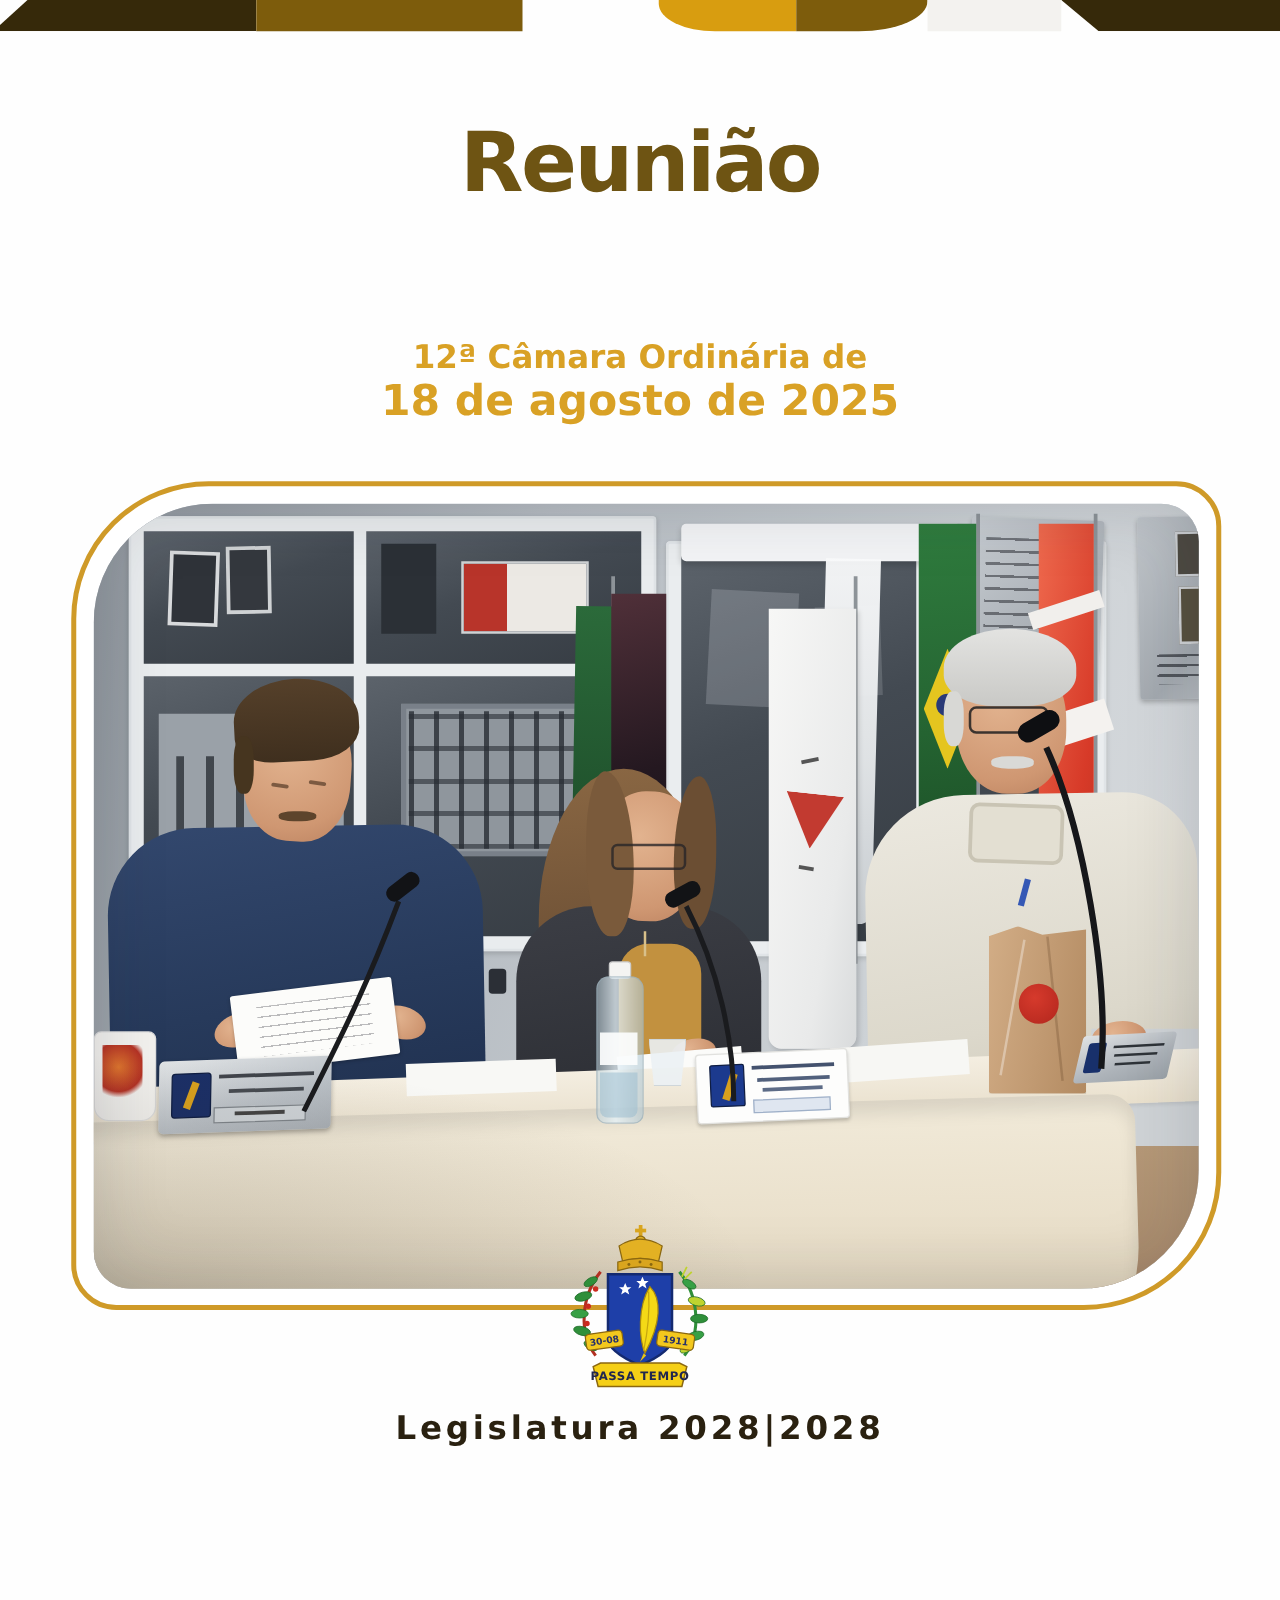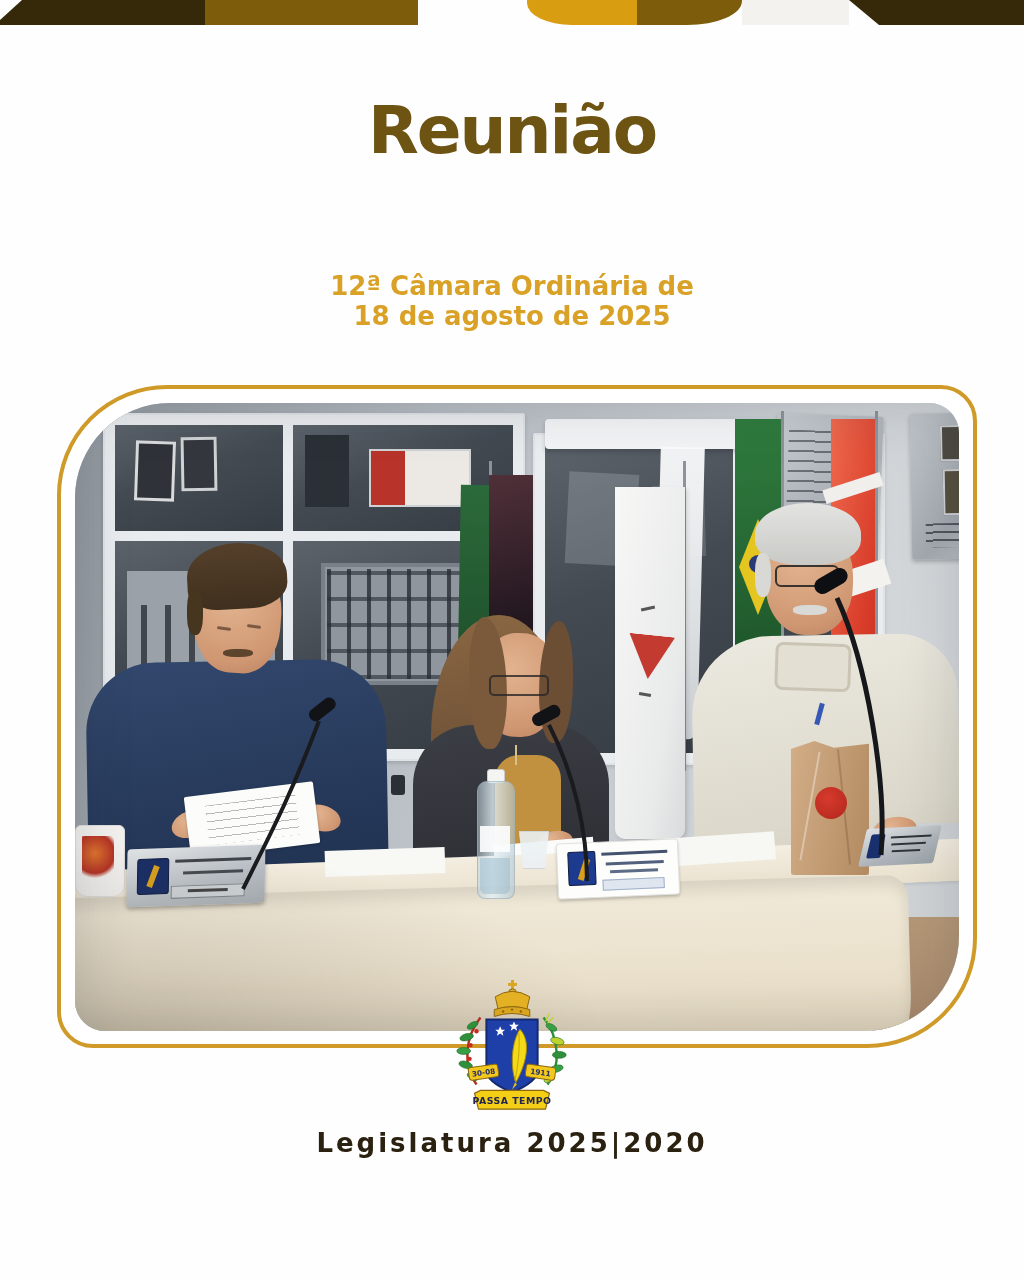--- a/index.html
+++ b/index.html
@@ -26,21 +26,21 @@
   .b4{left:783px;width:107px;border-top-left-radius:45px 26px;}
   .b5{left:890px;width:105px;border-top-right-radius:55px 28px;}
   .b6{left:995px;width:29px;}
 
   
   .titlewrap{left:0;top:98px;width:1024px;text-align:center;line-height:1;}
   .title1{display:block;font-size:66px;font-weight:bold;color:#6e5413;letter-spacing:-2px;}
   .title2{display:block;font-size:95px;font-weight:bold;color:#d9a01e;letter-spacing:-3px;margin-top:-4px;}
   .subwrap{left:0;top:272px;width:1024px;text-align:center;color:#d9a125;line-height:1.14;}
   .sub1{display:block;font-size:26px;font-weight:bold;}
-  .sub2{display:block;font-size:26px;font-weight:bold;}
+  .sub2{display:block;font-size:34px;font-weight:bold;}
 
   
   .frame{left:57px;top:385px;width:920px;height:663px;box-sizing:border-box;
          border:4px solid #cf9a28;border-radius:110px 36px 110px 36px;background:#fff;}
   .photo{left:75px;top:403px;width:884px;height:628px;border-radius:95px 30px 95px 30px;
          overflow:hidden;background:#b9bfc5;}
   .photo .abs{position:absolute;}
   .wall{inset:0;background:linear-gradient(105deg,#8f969d 0%,#b7bdc3 35%,#cdd2d6 70%,#d8dbde 100%);}
 
   
@@ -460,21 +460,21 @@
       <rect x="94" y="87" width="30" height="13" rx="3" fill="#f3c81d" stroke="#8a6710" stroke-width="1"></rect>
       <text x="109" y="96.5" font-size="7.5" text-anchor="middle" fill="#26306b" font-weight="bold" font-family="DejaVu Sans, sans-serif">1911</text>
     </g>
     <g>
       <path d="M42 115 L48 112 H112 L118 115 L114 131 H46 Z" fill="#f5cf16" stroke="#8a6710" stroke-width="1.2"></path>
       <text x="80" y="126" font-size="9.5" text-anchor="middle" fill="#20264f" font-weight="bold" letter-spacing="0.5" font-family="DejaVu Sans, sans-serif">PASSA TEMPO</text>
     </g>
   </svg>
 
   <div class="abs footwrap">
-    <span class="foot2">Legislatura 2025|2020</span>
+    <span class="foot2">Legislatura 2028|2028</span>
   </div>
 
   <div class="bbar dark b1"></div>
   <div class="bbar dark b2"></div>
   <div class="bbar gbrown b3"></div>
   <div class="bbar amber b4"></div>
   <div class="bbar gbrown b5"></div>
   <div class="bbar lgray b6"></div>
 
 </div>

